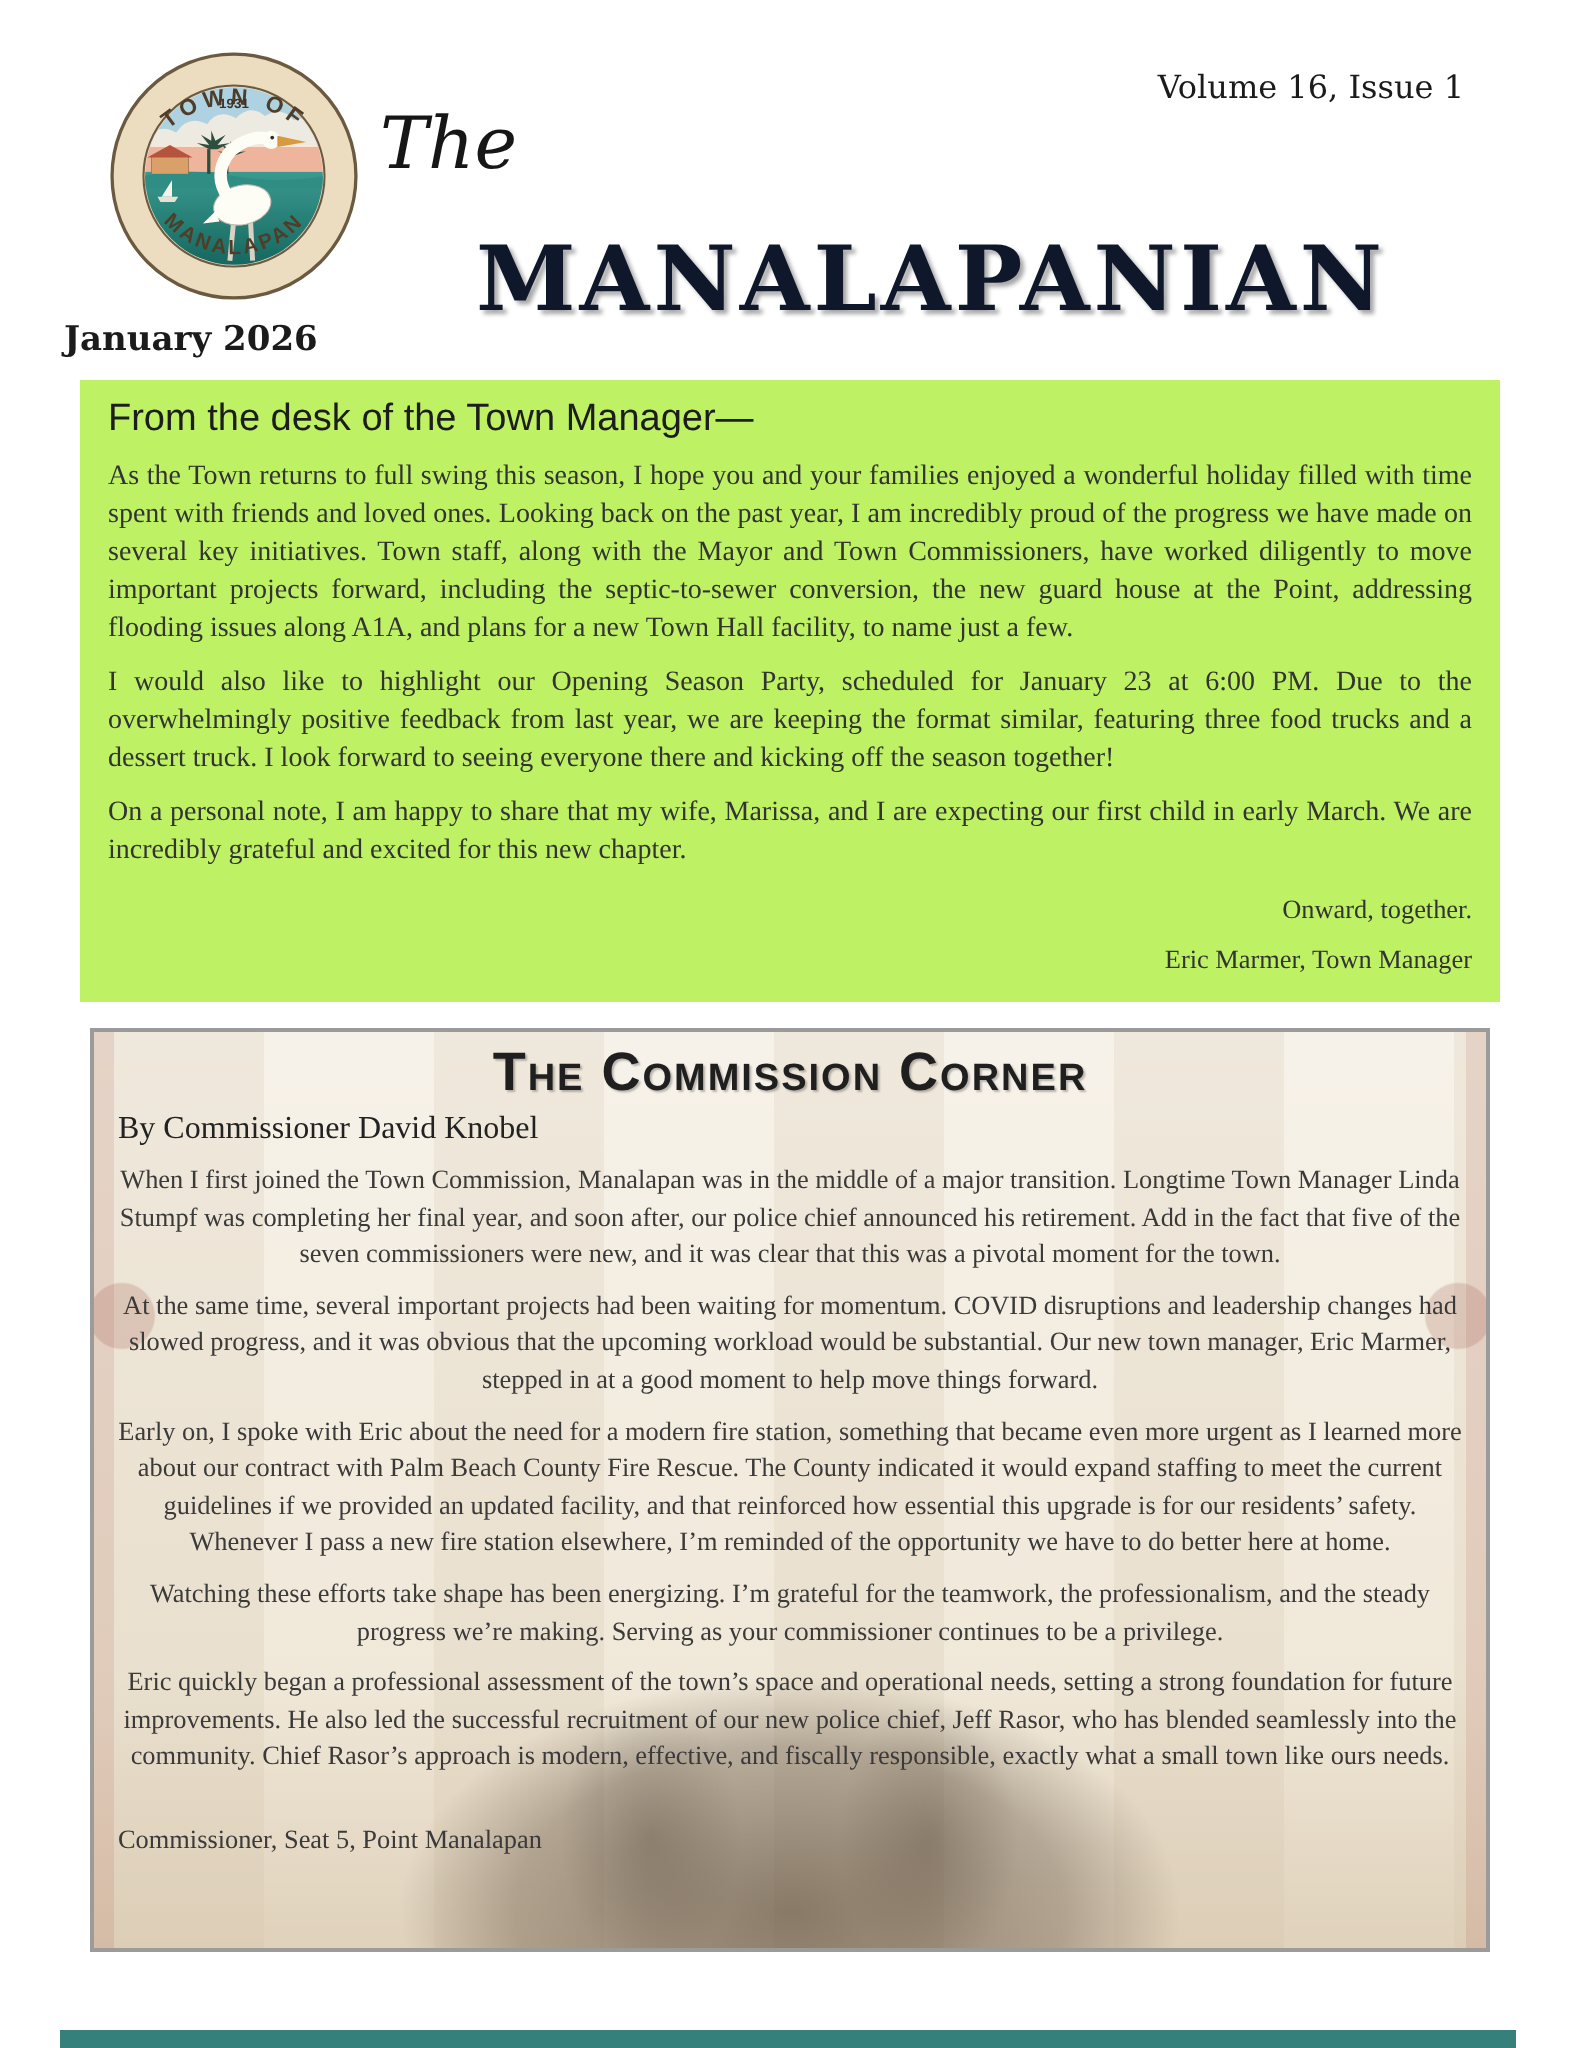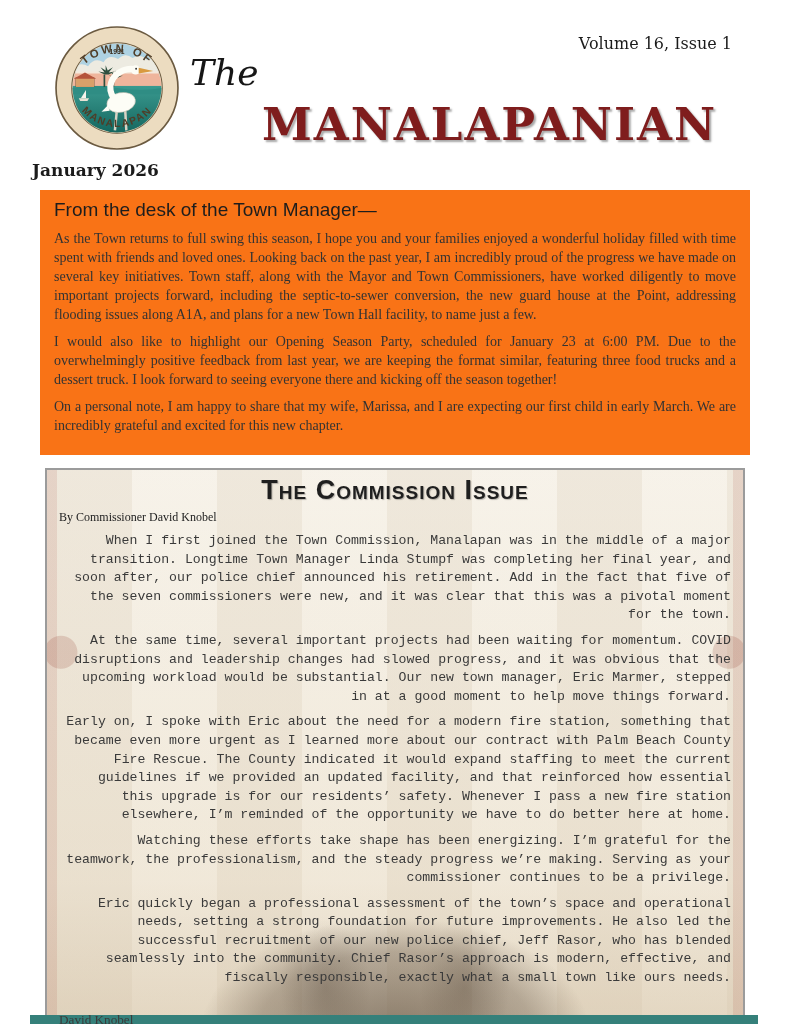--- a/index.html
+++ b/index.html
@@ -16,42 +16,41 @@
 
   
   #masthead { position: relative; height: 190px; }
   .logo { position: absolute; left: 55px; top: 26px; width: 124px; height: 124px; }
   .masthead-the {
     position: absolute; left: 190px; top: 52px;
     font-family: "DejaVu Serif", serif;
     font-style: italic; font-size: 36px; color: #161616; text-align: right;
   }
   .masthead-title {
-    position: absolute; left: 238px; top: 98px;
-    font-family: "DejaVu Serif", serif;
-    font-weight: bold; font-size: 45px; letter-spacing: 2px; color: #7f1d1d;
+    position: absolute; left: 238px; top: 113px;
+    font-family: "DejaVu Serif", serif;
+    font-weight: bold; font-size: 45px; letter-spacing: 2px; color: #0f172a;
     text-shadow: 2px 2px 2px rgba(0,0,0,0.35);
     white-space: nowrap;
-    margin-left: 24px;
   }
   .volume {
     position: absolute; right: 58px; top: 34px;
     font-family: "DejaVu Serif", serif;
     font-weight: normal; font-size: 16px; color: #1b1b1b;
   }
   .issue-date {
     position: absolute; left: 32px; top: 160px;
     font-family: "DejaVu Serif", serif;
     font-weight: bold; font-size: 17px; color: #1b1b1b;
   }
 
   
   .tm-section {
     margin: 0 40px;
-    background: #f97316;
+    background: #bef264;
     padding: 9px 14px 12px 14px;
   }
   .tm-heading {
     font-family: "Liberation Sans", sans-serif;
     font-size: 19px; color: #1d1d1d; font-weight: 400;
     margin-bottom: 8px;
   }
   .tm-section p {
     font-size: 14px; line-height: 19px;
     text-align: justify; color: #333;
@@ -91,26 +90,25 @@
   }
   .cc-content { position: relative; z-index: 1; }
   .cc-title {
     text-align: center;
     font-family: "Liberation Sans", sans-serif;
     font-weight: bold; font-variant: small-caps;
     font-size: 27px; letter-spacing: 1px; color: #1f1f1f;
     text-shadow: 1px 1px 1px rgba(0,0,0,0.25);
     margin-bottom: 4px;
   }
-  .cc-byline { font-size: 12px; color: #222; margin-bottom: 6px; }
+  .cc-byline { font-size: 16px; color: #222; margin-bottom: 6px; }
   .cc-section p {
     font-size: 13.2px; line-height: 18.6px;
-    text-align: right; color: #3a3a3a;
+    text-align: center; color: #3a3a3a;
     margin: 7px 0;
-    font-family: Liberation Mono, monospace;
   }
   .cc-signature { margin-top: 22px; font-size: 13.2px; line-height: 19px; color: #3a3a3a; }
 
   
   .footer-bar {
     position: absolute; left: 30px; right: 32px; bottom: 0; height: 9px;
     background: #35807a;
   }
 </style>
 </head>
@@ -182,34 +180,37 @@
     <div class="masthead-title">MANALAPANIAN</div>
     <div class="volume">Volume 16, Issue 1</div>
     <div class="issue-date">January 2026</div>
   </header>
 
   <section class="tm-section">
     <h2 class="tm-heading">From the desk of the Town Manager—</h2>
     <p>As the Town returns to full swing this season, I hope you and your families enjoyed a wonderful holiday filled with time spent with friends and loved ones. Looking back on the past year, I am incredibly proud of the progress we have made on several key initiatives. Town staff, along with the Mayor and Town Commissioners, have worked diligently to move important projects forward, including the septic-to-sewer conversion, the new guard house at the Point, addressing flooding issues along A1A, and plans for a new Town Hall facility, to name just a few.</p>
     <p>I would also like to highlight our Opening Season Party, scheduled for January 23 at 6:00 PM. Due to the overwhelmingly positive feedback from last year, we are keeping the format similar, featuring three food trucks and a dessert truck. I look forward to seeing everyone there and kicking off the season together!</p>
     <p>On a personal note, I am happy to share that my wife, Marissa, and I are expecting our first child in early March. We are incredibly grateful and excited for this new chapter.</p>
+    <div class="tm-signoff">
+      <div>Onward, together.</div>
+      <div>Eric Marmer, Town Manager</div>
+    </div>
   </section>
 
   <section class="cc-section">
     <div class="cc-bg"></div>
     <div class="cc-content">
-      <h2 class="cc-title">The Commission Issue</h2>
+      <h2 class="cc-title">The Commission Corner</h2>
       <div class="cc-byline">By Commissioner David Knobel</div>
       <p>When I first joined the Town Commission, Manalapan was in the middle of a major transition. Longtime Town Manager Linda Stumpf was completing her final year, and soon after, our police chief announced his retirement. Add in the fact that five of the seven commissioners were new, and it was clear that this was a pivotal moment for the town.</p>
       <p>At the same time, several important projects had been waiting for momentum. COVID disruptions and leadership changes had slowed progress, and it was obvious that the upcoming workload would be substantial. Our new town manager, Eric Marmer, stepped in at a good moment to help move things forward.</p>
       <p>Early on, I spoke with Eric about the need for a modern fire station, something that became even more urgent as I learned more about our contract with Palm Beach County Fire Rescue. The County indicated it would expand staffing to meet the current guidelines if we provided an updated facility, and that reinforced how essential this upgrade is for our residents’ safety. Whenever I pass a new fire station elsewhere, I’m reminded of the opportunity we have to do better here at home.</p>
       <p>Watching these efforts take shape has been energizing. I’m grateful for the teamwork, the professionalism, and the steady progress we’re making. Serving as your commissioner continues to be a privilege.</p>
       <p>Eric quickly began a professional assessment of the town’s space and operational needs, setting a strong foundation for future improvements. He also led the successful recruitment of our new police chief, Jeff Rasor, who has blended seamlessly into the community. Chief Rasor’s approach is modern, effective, and fiscally responsible, exactly what a small town like ours needs.</p>
       <div class="cc-signature">
-        <div>David Knobel</div>
         <div>Commissioner, Seat 5, Point Manalapan</div>
       </div>
     </div>
   </section>
 
   <div class="footer-bar"></div>
 
 </div>
 
 </body></html>

